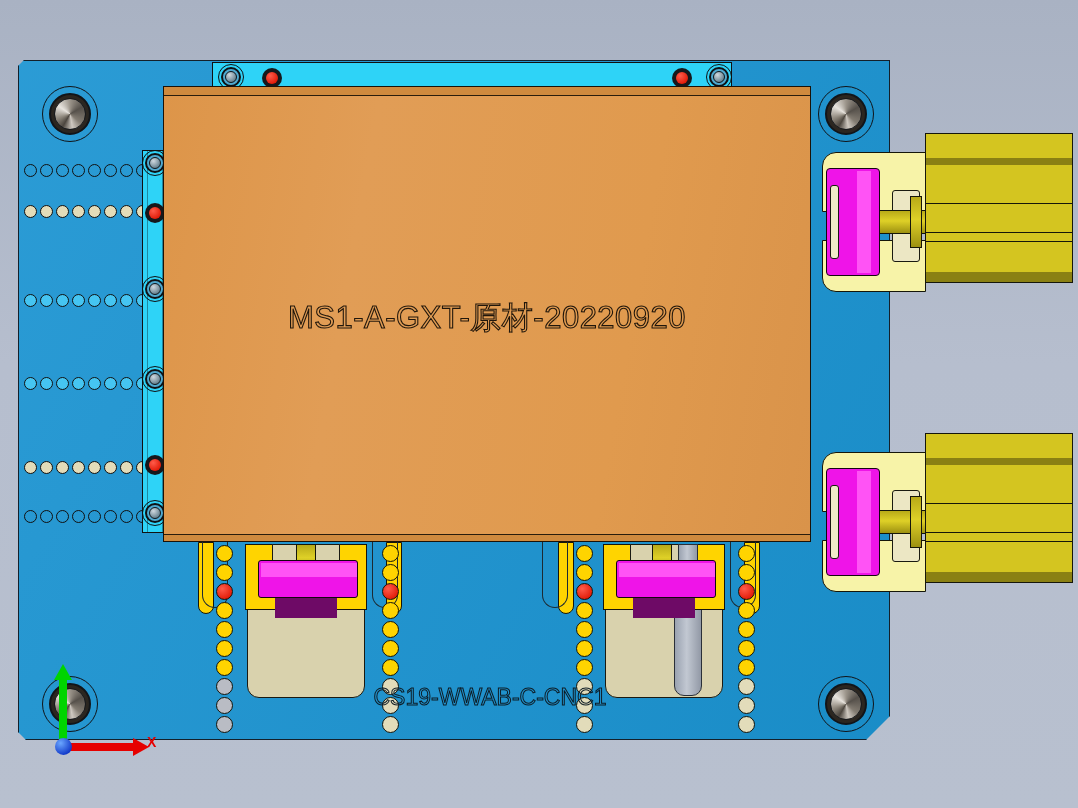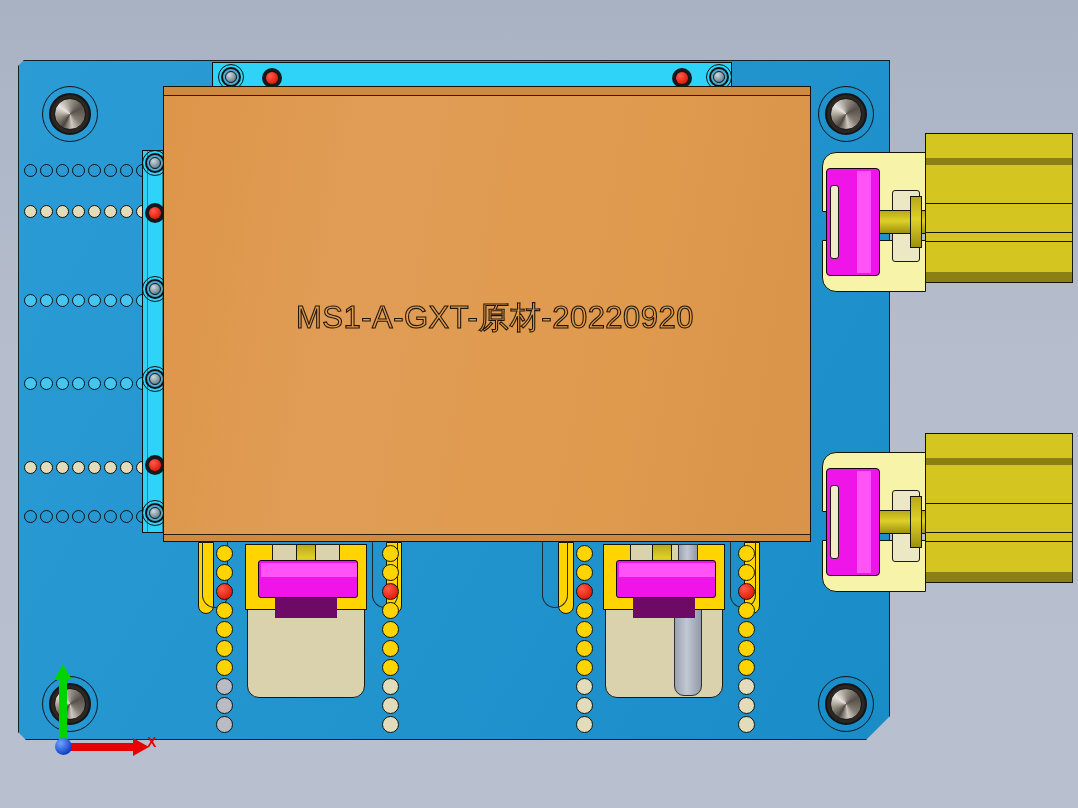--- a/index.html
+++ b/index.html
@@ -92,21 +92,21 @@
   }
   .wp-topband{
     position:absolute;left:0;top:0;width:100%;height:9px;
     background:#cf8a3e;border-bottom:1.3px solid #2a1d0c;box-sizing:border-box;
   }
   .wp-botband{
     position:absolute;left:0;bottom:0;width:100%;height:7px;
     background:#cf8a3e;border-top:1.3px solid #2a1d0c;box-sizing:border-box;
   }
   .wp-label{
-    position:absolute;left:8px;top:210px;width:100%;text-align:center;
+    position:absolute;left:0;top:210px;width:100%;text-align:center;
     font-size:31px;letter-spacing:.5px;white-space:nowrap;
     color:transparent;
     -webkit-text-stroke:1.1px #20160b;
     font-family:"Liberation Sans", sans-serif;
   }
   .plate-label{
     position:absolute;left:370px;top:684px;width:240px;text-align:center;
     font-size:23px;white-space:nowrap;color:transparent;
     -webkit-text-stroke:1px #0d1b24;
     font-family:"Liberation Sans", sans-serif;
@@ -443,20 +443,21 @@
     <span class="dot r"></span>
     <span class="dot y"></span>
     <span class="dot y"></span>
     <span class="dot y"></span>
     <span class="dot y"></span>
     <span class="dot t"></span>
     <span class="dot t"></span>
     <span class="dot t"></span>
   </div>
 
+  <div class="plate-label">CS19-WWAB-C-CNC1</div>
 
   <div class="triad">
     <div class="ax-y"></div>
     <div class="ax-yh"></div>
     <div class="ax-x"></div>
     <div class="ax-xh"></div>
     <div class="ax-origin"></div>
     <div class="ax-lab-x">X</div>
   </div>
 

